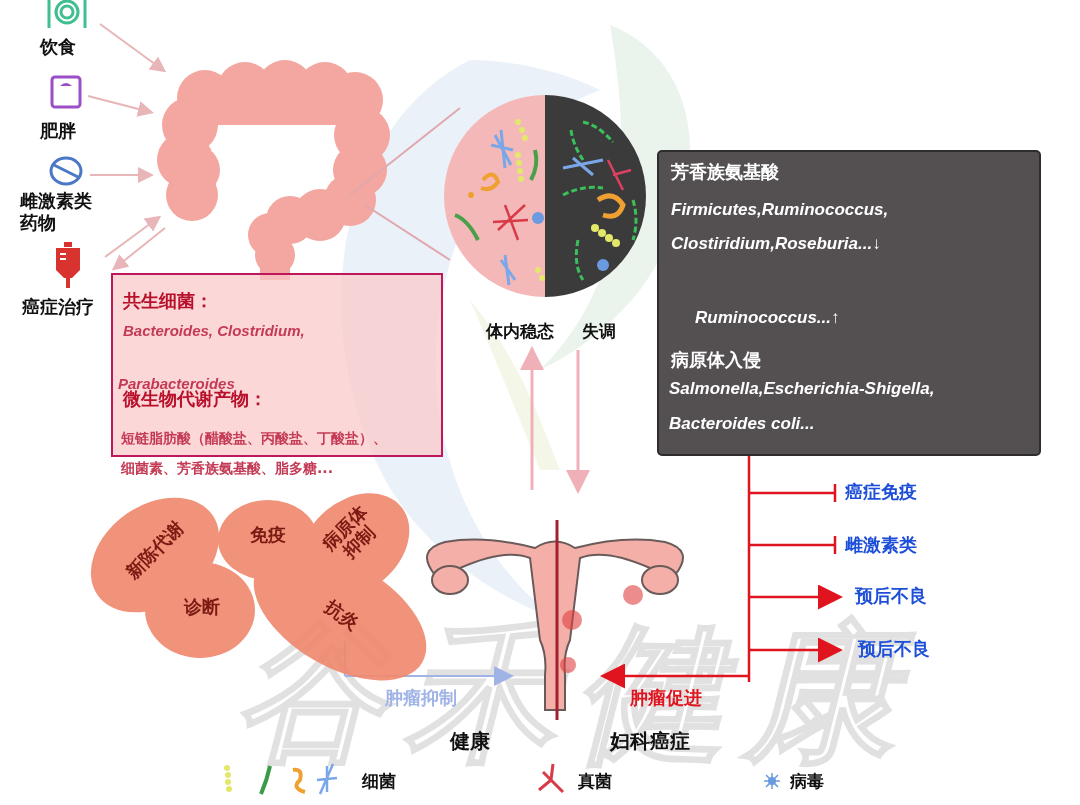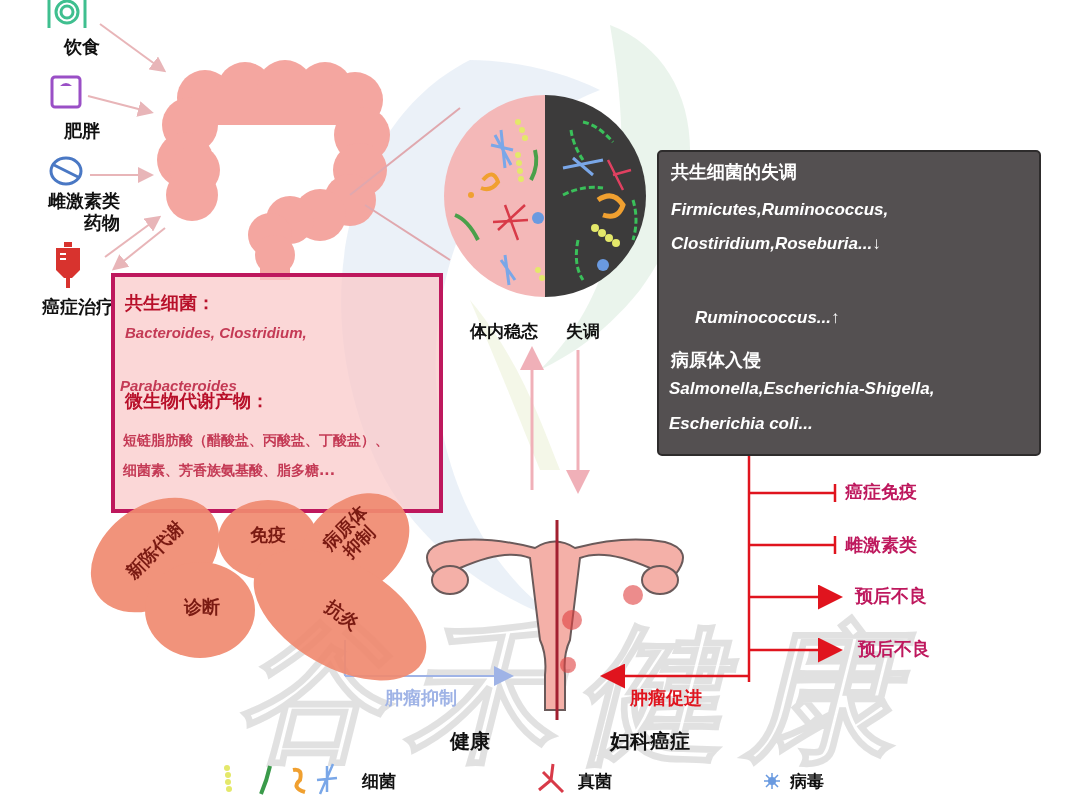--- a/index.html
+++ b/index.html
@@ -1,29 +1,29 @@
 <!DOCTYPE html>
 <html><head>
 <meta charset="utf-8">
 <style>
   html,body{margin:0;padding:0;background:#fff;}
   body{width:1080px;height:805px;position:relative;overflow:hidden;font-family:"DejaVu Sans","Liberation Sans",sans-serif;}
   .abs{position:absolute;}
   .bg-svg{position:absolute;left:0;top:0;}
-  .factor-label{position:absolute;font-weight:bold;font-size:18px;color:#111;text-align:right;line-height:22px;}
-  .pinkbox{position:absolute;left:111px;top:273px;width:332px;height:240px;background:rgba(250,200,200,0.72);border:4px solid #be185d;box-sizing:border-box;text-align:right;}
+  .factor-label{position:absolute;font-weight:bold;font-size:18px;color:#111;text-align:left;line-height:22px;}
+  .pinkbox{position:absolute;left:111px;top:273px;width:332px;height:184px;background:rgba(250,200,200,0.72);border:2px solid #be185d;box-sizing:border-box;text-align:right;}
   .pinkbox .h{position:absolute;font-weight:bold;font-size:18px;color:#b8102a;}
   .pinkbox .it{position:absolute;font-style:italic;font-weight:bold;font-size:15px;color:#c43a55;font-family:"Liberation Sans",sans-serif;}
   .pinkbox .tx{position:absolute;font-size:14px;color:#c43a55;font-weight:bold;}
   .darkbox{position:absolute;left:657px;top:150px;width:384px;height:306px;background:#545051;border:2px solid #2e2c2c;border-radius:5px;box-sizing:border-box;color:#fff;}
   .darkbox .h{position:absolute;font-weight:bold;font-size:18px;color:#fff;}
   .darkbox .it{position:absolute;font-style:italic;font-weight:bold;font-size:17px;color:#fff;font-family:"Liberation Sans",sans-serif;white-space:nowrap;}
-  .outcome{position:absolute;font-weight:bold;font-size:18px;color:#be185d;}
+  .outcome{position:absolute;font-weight:bold;font-size:18px;color:#1d4ed8;}
   .blob-label{position:absolute;font-weight:bold;font-size:18px;color:#7a1a12;text-align:center;line-height:20px;}
-  .circle-label{position:absolute;font-weight:bold;font-size:17px;color:#111;}
+  .circle-label{position:absolute;font-weight:bold;font-size:17px;color:#111;margin-left:16px;}
   .legend-label{position:absolute;font-weight:bold;font-size:17px;color:#111;}
   .wm{position:absolute;font-size:150px;font-weight:bold;color:transparent;-webkit-text-stroke:2px rgba(200,200,200,0.55);letter-spacing:20px;white-space:nowrap;}
 </style>
 </head>
 <body>
 
 <svg class="bg-svg" width="1080" height="805">
   <path d="M470,60 C350,120 300,300 380,470 C420,550 500,600 560,620 C470,560 420,430 440,310 C455,200 520,120 600,90 C560,70 510,60 470,60 Z" fill="#e6eef6" opacity="0.8"></path>
   <path d="M610,25 C700,60 720,180 640,290 C600,340 560,360 540,370 C610,300 640,200 610,25 Z" fill="#e8f3ea" opacity="0.9"></path>
   <path d="M470,300 C520,360 540,420 560,470 L540,470 C520,420 500,370 470,300 Z" fill="#f3f6e6" opacity="0.9"></path>
@@ -188,27 +188,27 @@
       <circle cx="173" cy="163" r="4" fill="#e4e86a"></circle>
     <path d="M135,160 Q130,185 140,200" stroke="#3ac05a" stroke-width="3" stroke-dasharray="6,3" fill="none"></path>
     <path d="M190,120 Q196,140 190,160" stroke="#3ac05a" stroke-width="3" stroke-dasharray="6,3" fill="none"></path>
     <circle cx="160" cy="185" r="6" fill="#6a9ae0"></circle>
   </g>
 </svg>
 <div class="circle-label" style="left:470px;top:320px;">体内稳态</div>
 <div class="circle-label" style="left:566px;top:320px;">失调</div>
 
 <div class="darkbox">
-  <div class="h" style="left:12px;top:8px;">共生细菌的失调</div>
+  <div class="h" style="left:12px;top:8px;">芳香族氨基酸</div>
   <div class="it" style="left:12px;top:48px;">Firmicutes,Ruminococcus,</div>
   <div class="it" style="left:12px;top:82px;">Clostiridium,Roseburia...↓</div>
   <div class="it" style="left:12px;top:156px;margin-left:24px;">Ruminococcus...↑</div>
   <div class="h" style="left:12px;top:196px;">病原体入侵</div>
   <div class="it" style="left:10px;top:227px;">Salmonella,Escherichia-Shigella,</div>
-  <div class="it" style="left:10px;top:262px;">Escherichia coli...</div>
+  <div class="it" style="left:10px;top:262px;">Bacteroides coli...</div>
 </div>
 
 <svg class="bg-svg" width="1080" height="805">
   <g fill="#f08a70" opacity="0.92">
     <ellipse cx="155" cy="555" rx="70" ry="50" transform="rotate(-35 155 555)"></ellipse>
     <ellipse cx="200" cy="610" rx="55" ry="48"></ellipse>
     <ellipse cx="268" cy="540" rx="50" ry="40"></ellipse>
     <ellipse cx="355" cy="545" rx="60" ry="45" transform="rotate(-40 355 545)"></ellipse>
     <ellipse cx="340" cy="615" rx="95" ry="52" transform="rotate(30 340 615)"></ellipse>
   </g>

